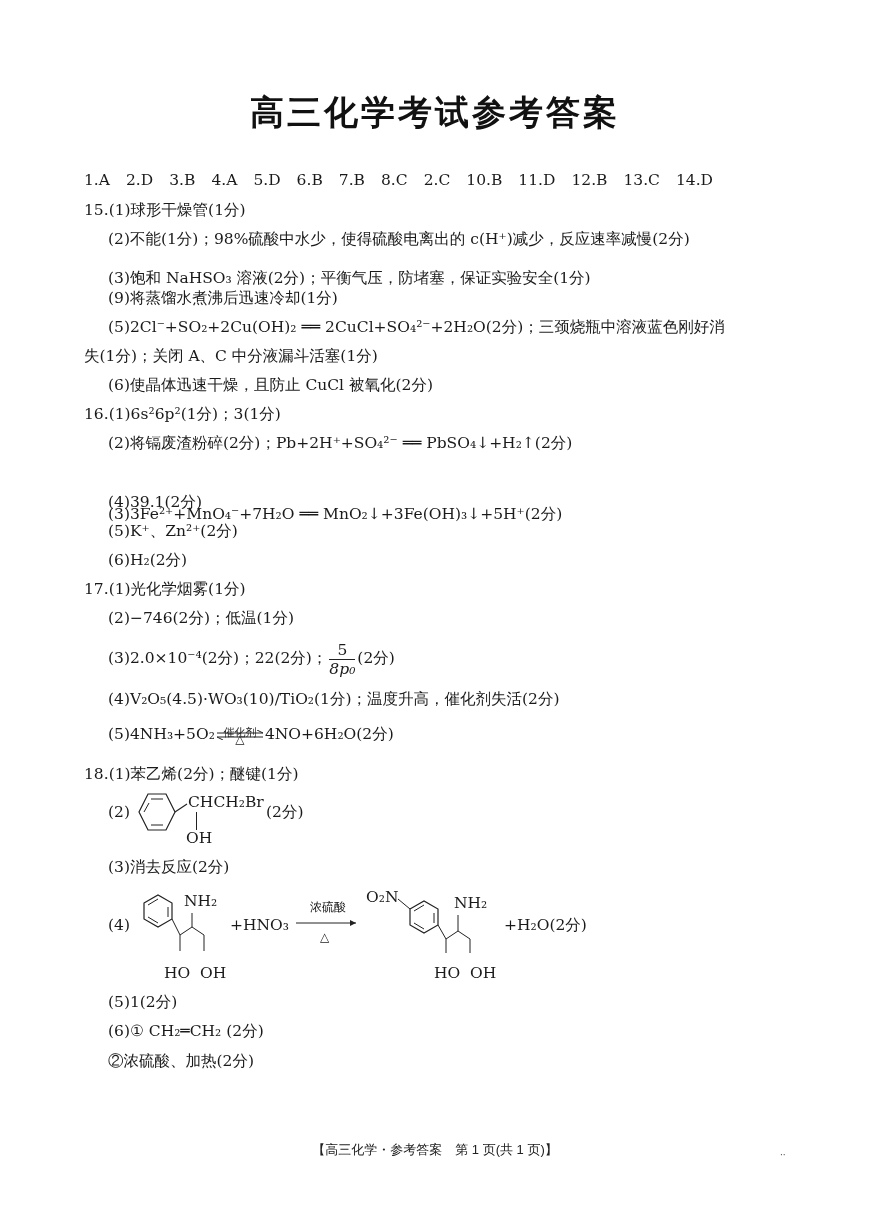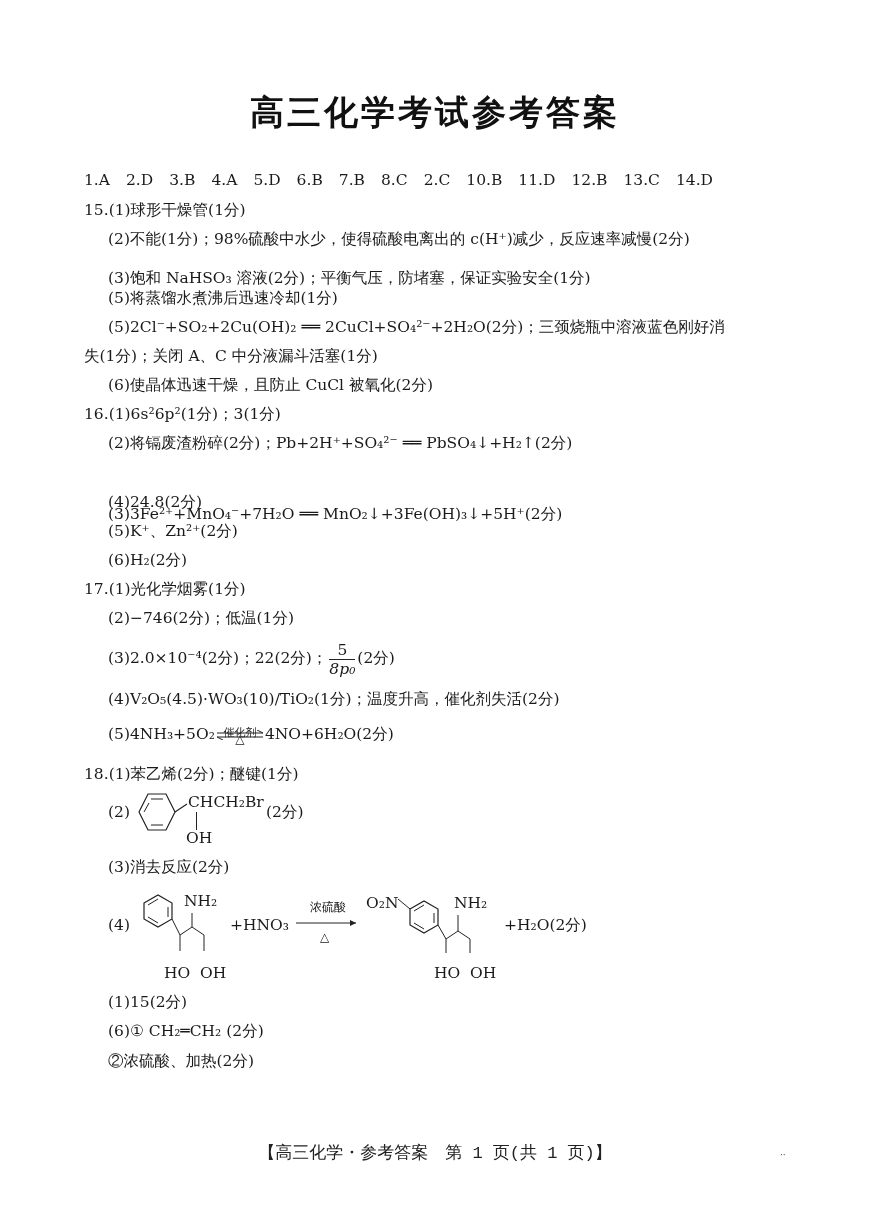--- a/index.html
+++ b/index.html
@@ -21,45 +21,45 @@
   .frac { display:inline-block; vertical-align:middle; text-align:center; margin:0 2px; }
   .frac .num { display:block; border-bottom:1px solid #222; padding:0 2px; line-height:18px; }
   .frac .den { display:block; line-height:18px; }
   .revarrow { display:inline-block; position:relative; width:50px; height:36px; vertical-align:middle; text-align:center; }
   .revarrow .top { position:absolute; top:-2px; left:0; right:0; font-size:11px; }
   .revarrow .bot { position:absolute; bottom:-4px; left:0; right:0; font-size:12px; }
   .revarrow svg { position:absolute; left:0; top:13px; }
   .struct { position:absolute; }
   .footer {
     position:absolute; top:1141px; left:0; width:870px; text-align:center;
-    font-family:Liberation Mono, monospace; font-size:17px; color:#222;
+    font-family:Liberation Sans, sans-serif; font-size:13px; color:#222;
   }
   .mark { position:absolute; left:780px; top:1150px; font-size:9px; color:#444; }
 </style>
 </head>
 <body>
 
 <div class="title">高三化学考试参考答案</div>
 
 <div class="line l0 mcq" style="top:170px;">
   <span>1.A</span><span>2.D</span><span>3.B</span><span>4.A</span><span>5.D</span><span>6.B</span><span>7.B</span><span>8.C</span><span>2.C</span><span>10.B</span><span>11.D</span><span>12.B</span><span>13.C</span><span>14.D</span>
 </div>
 
 <div class="line l0" style="top:200px;"><span>15.</span><span>(1)球形干燥管(1分)</span></div>
 <div class="line l1" style="top:229px;">(2)不能(1分)；98%硫酸中水少，使得硫酸电离出的 c(H⁺)减少，反应速率减慢(2分)</div>
 <div class="line l1" style="top:268px;">(3)饱和 NaHSO₃ 溶液(2分)；平衡气压，防堵塞，保证实验安全(1分)</div>
-<div class="line l1" style="top:288px;">(5)将蒸馏水煮沸后迅速冷却(1分)</div>
+<div class="line l1" style="top:288px;">(9)将蒸馏水煮沸后迅速冷却(1分)</div>
 <div class="line l1" style="top:317px;">(5)2Cl⁻+SO₂+2Cu(OH)₂ ══ 2CuCl+SO₄²⁻+2H₂O(2分)；三颈烧瓶中溶液蓝色刚好消</div>
 <div class="line l0" style="top:346px;">失(1分)；关闭 A、C 中分液漏斗活塞(1分)</div>
 <div class="line l1" style="top:375px;">(6)使晶体迅速干燥，且防止 CuCl 被氧化(2分)</div>
 
 <div class="line l0" style="top:404px;"><span>16.</span><span>(1)6s²6p²(1分)；3(1分)</span></div>
 <div class="line l1" style="top:433px;">(2)将镉废渣粉碎(2分)；Pb+2H⁺+SO₄²⁻ ══ PbSO₄↓+H₂↑(2分)</div>
 <div class="line l1" style="top:462px;margin-top:42px;">(3)3Fe²⁺+MnO₄⁻+7H₂O ══ MnO₂↓+3Fe(OH)₃↓+5H⁺(2分)</div>
-<div class="line l1" style="top:492px;">(4)24.8(2分)</div>
+<div class="line l1" style="top:492px;">(4)39.1(2分)</div>
 <div class="line l1" style="top:521px;">(5)K⁺、Zn²⁺(2分)</div>
 <div class="line l1" style="top:550px;">(6)H₂(2分)</div>
 
 <div class="line l0" style="top:579px;"><span>17.</span><span>(1)光化学烟雾(1分)</span></div>
 <div class="line l1" style="top:608px;">(2)−746(2分)；低温(1分)</div>
 <div class="line l1" style="top:640px; line-height:36px;">
   <span>(3)2.0×10⁻⁴(2分)；22(2分)；</span><span class="frac"><span class="num">5</span><span class="den" style="font-style:italic;">8p₀</span></span><span>(2分)</span>
 </div>
 <div class="line l1" style="top:689px;">(4)V₂O₅(4.5)·WO₃(10)/TiO₂(1分)；温度升高，催化剂失活(2分)</div>
 <div class="line l1" style="top:716px; line-height:36px;">
@@ -107,38 +107,38 @@
   <span class="line" style="left:76px; top:6px;">NH₂</span>
   <span class="line" style="left:56px; top:78px;">HO</span>
   <span class="line" style="left:92px; top:78px;">OH</span>
   <span class="line" style="left:122px; top:30px;">+HNO₃</span>
   <span class="line" style="left:202px; top:12px; font-size:12px;">浓硫酸</span>
   <svg class="struct" style="left:188px; top:34px;" width="62" height="8" viewBox="0 0 62 8">
     <line x1="0" y1="4" x2="60" y2="4" stroke="#222"></line>
       <polygon points="54,1 60,4 54,7" fill="#222"></polygon>
   </svg>
   <span class="line" style="left:212px; top:42px; font-size:12px;">△</span>
-  <span class="line" style="left:258px; top:8px;text-align:center;">O₂N</span>
+  <span class="line" style="left:258px; top:2px;text-align:center;">O₂N</span>
   <svg class="struct" style="left:280px; top:4px;" width="120" height="80" viewBox="0 0 120 80">
     <line x1="10" y1="10" x2="22" y2="20" stroke="#222"></line>
     <polygon points="22,20 36,12 50,20 50,36 36,44 22,36" fill="none" stroke="#222" stroke-width="1.2"></polygon>
     <line x1="26" y1="22" x2="36" y2="16" stroke="#222"></line>
     <line x1="46" y1="24" x2="46" y2="34" stroke="#222"></line>
     <line x1="26" y1="34" x2="36" y2="40" stroke="#222"></line>
     <line x1="50" y1="36" x2="58" y2="50" stroke="#222"></line>
     <line x1="58" y1="50" x2="70" y2="42" stroke="#222"></line>
     <line x1="70" y1="42" x2="70" y2="26" stroke="#222"></line>
     <line x1="70" y1="42" x2="82" y2="50" stroke="#222"></line>
     <line x1="58" y1="50" x2="58" y2="64" stroke="#222"></line>
     <line x1="82" y1="50" x2="82" y2="64" stroke="#222"></line>
   </svg>
   <span class="line" style="left:346px; top:8px;">NH₂</span>
   <span class="line" style="left:326px; top:78px;">HO</span>
   <span class="line" style="left:362px; top:78px;">OH</span>
   <span class="line" style="left:396px; top:30px;">+H₂O(2分)</span>
 </div>
 
-<div class="line l1" style="top:992px;">(1)15(2分)</div>
+<div class="line l1" style="top:992px;">(5)1(2分)</div>
 <div class="line l1" style="top:1021px;">(6)① CH₂═CH₂ (2分)</div>
 <div class="line l1" style="top:1051px;">②浓硫酸、加热(2分)</div>
 
 <div class="footer">【高三化学・参考答案　第 1 页(共 1 页)】</div>
 <div class="mark">··</div>
 
 </body></html>

